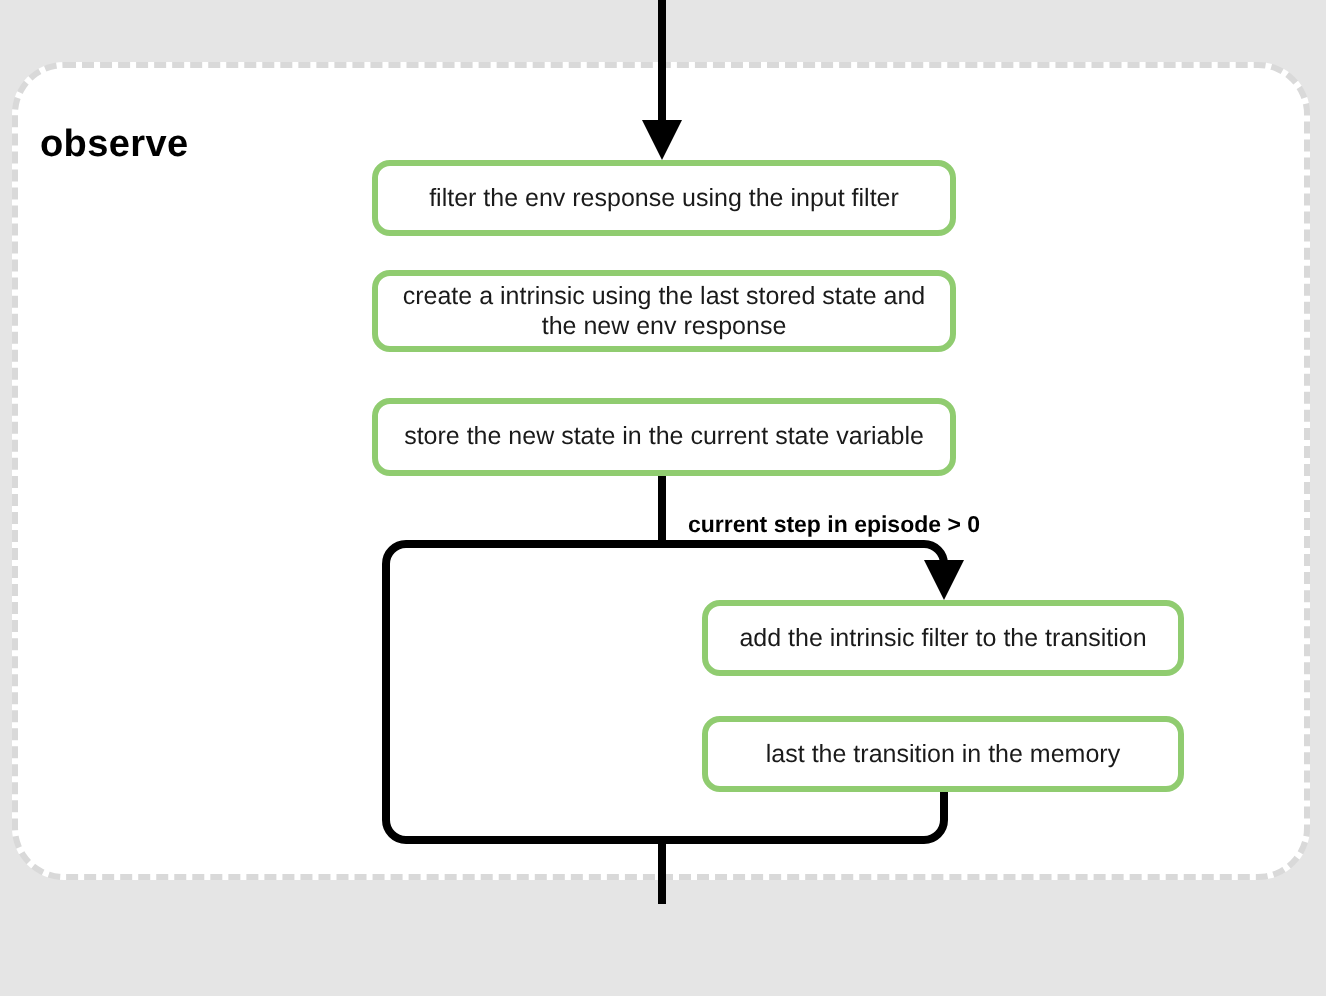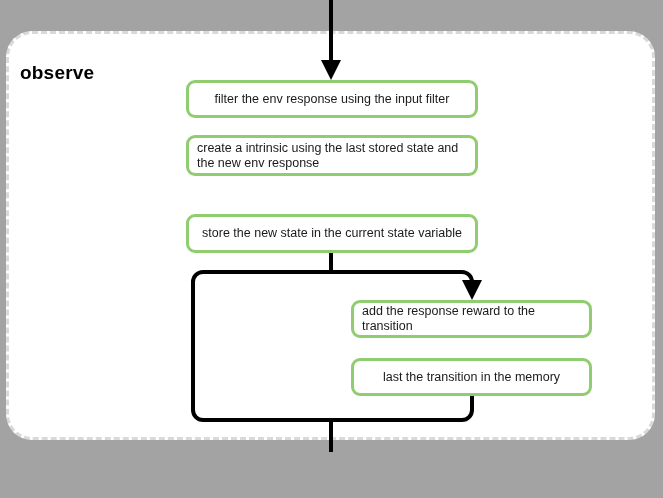--- a/index.html
+++ b/index.html
@@ -4,21 +4,21 @@
 <style>
   html, body {
     margin: 0;
     padding: 0;
     background: #000000;
   }
   #stage {
     position: relative;
     width: 663px;
     height: 498px;
-    background: #a3a3a3;
+    background: #e5e5e5;
     overflow: hidden;
     font-family: "Liberation Sans", sans-serif;
   }
 
   
   #scope {
     position: absolute;
     left: 6px;
     top: 31px;
     width: 649px;
@@ -43,20 +43,21 @@
   
   .node {
     position: absolute;
     box-sizing: border-box;
     background: #ffffff;
     border: 3px solid #90cc70;
     border-radius: 9px;
     display: flex;
     align-items: center;
     justify-content: center;
+    text-align: center;
     color: #1a1a1a;
     font-size: 12.5px;
     line-height: 15px;
     padding: 2px 8px;
   }
 
   
   #wires {
     position: absolute;
     left: 0;
@@ -106,24 +107,25 @@
       <polygon class="head" points="472,300 462,280 482,280"></polygon>
     </g>
 
     <g>
       <path d="M193,410 a10,10 0 0 0 10,10 H331"></path>
       <path d="M472,396 V410 a10,10 0 0 1 -10,10 H331"></path>
       <line x1="331" y1="418" x2="331" y2="452"></line>
     </g>
   </svg>
 
+  <div class="edge-label" style="left:344px; top:257px;">current step in episode &gt; 0</div>
 
   <div class="node" style="left:186px; top:80px; width:292px; height:38px;">filter the env response using the input filter</div>
 
   <div class="node" style="left:186px; top:135px; width:292px; height:41px;">create a intrinsic using the last stored state and the new env response</div>
 
-  <div class="node" style="left:186px; top:199px; width:292px; height:39px;margin-top:15px;">store the new state in the current state variable</div>
+  <div class="node" style="left:186px; top:199px; width:292px; height:39px;">store the new state in the current state variable</div>
 
-  <div class="node" style="left:351px; top:300px; width:241px; height:38px;">add the response reward to the transition</div>
+  <div class="node" style="left:351px; top:300px; width:241px; height:38px;">add the intrinsic filter to the transition</div>
 
   <div class="node" style="left:351px; top:358px; width:241px; height:38px;">last the transition in the memory</div>
 
 </div>
 
 </body></html>

